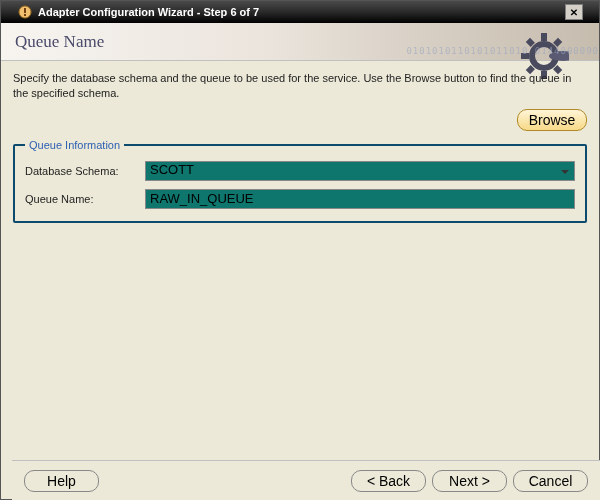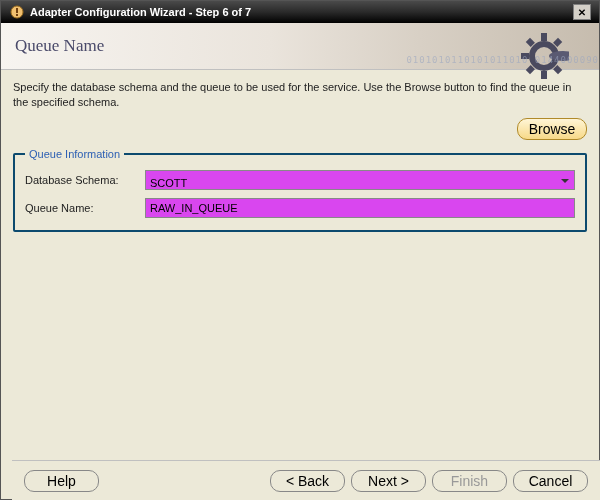--- a/index.html
+++ b/index.html
@@ -13,21 +13,21 @@
     background: #ece9d8;
     overflow: hidden;
     border: 1px solid #555;
   }
   .titlebar {
     height: 22px;
     background: linear-gradient(180deg, #4a4a4a 0%, #2a2a2a 50%, #000000 100%);
     color: #fff;
     display: flex;
     align-items: center;
-    padding: 0 8px;
+    padding: 0 16px;
   }
   .titlebar .app-icon {
     width: 16px; height: 16px;
     margin-right: 5px;
     display: inline-block;
   }
   .titlebar .title-text {
     flex: 1;
     font-size: 11px;
     font-weight: bold;
@@ -38,21 +38,21 @@
     border: 1px solid #808080;
     color: #000;
     font-size: 10px;
     font-weight: bold;
     display: flex;
     align-items: center;
     justify-content: center;
     font-family: Arial;
   }
   .header {
-    height: 47px;
+    height: 38px;
     background: linear-gradient(90deg, #f7f4f0 0%, #eae4dc 45%, #d8d0c5 70%, #c6bcae 100%);
     position: relative;
     display: flex;
     align-items: center;
     padding-left: 14px;
     border-bottom: 1px solid #c0c0c0;
   }
   .header .page-title {
     font-size: 17px;
     color: #4a4a6a;
@@ -125,25 +125,25 @@
   }
   .field-row:last-child { margin-bottom: 0; }
   .field-label {
     width: 120px;
     color: #222;
   }
   .field-input {
     flex: 1;
     height: 20px;
     border: 1px solid #888;
-    background: #d946ef;
-    font-size: 11px;
+    background: #0f766e;
+    font-size: 13px;
     padding: 0 4px;
     display: flex;
-    align-items: flex-end;
+    align-items: flex-start;
     position: relative;
   }
   .select .caret {
     position: absolute;
     right: 2px;
     top: 3px;
     width: 14px; height: 14px;
     display: flex;
     align-items: center;
     justify-content: center;
@@ -227,15 +227,14 @@
       <input class="field-input" type="text" value="RAW_IN_QUEUE" style="">
     </div>
   </fieldset>
 </div>
 
 <div class="footer">
   <button class="btn help">Help</button>
   <div class="spacer"></div>
   <button class="btn">&lt; Back</button>
   <button class="btn">Next &gt;</button>
-  <button class="btn" disabled="">Finish</button>
   <button class="btn">Cancel</button>
 </div>
 
 </body></html>

